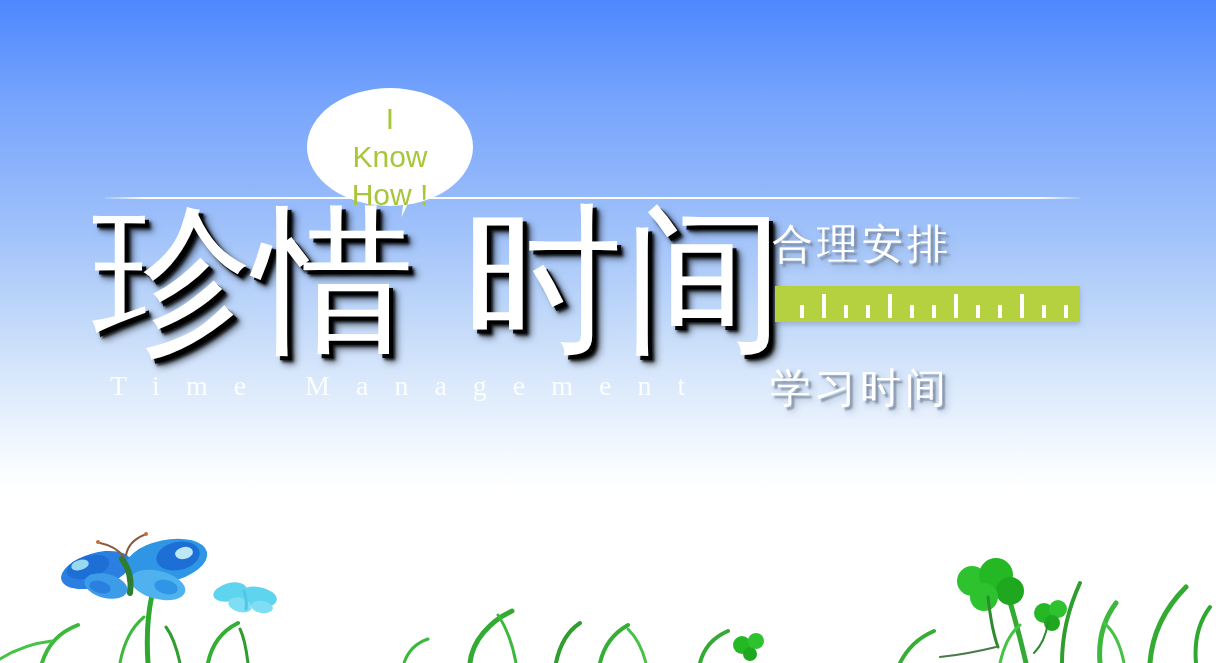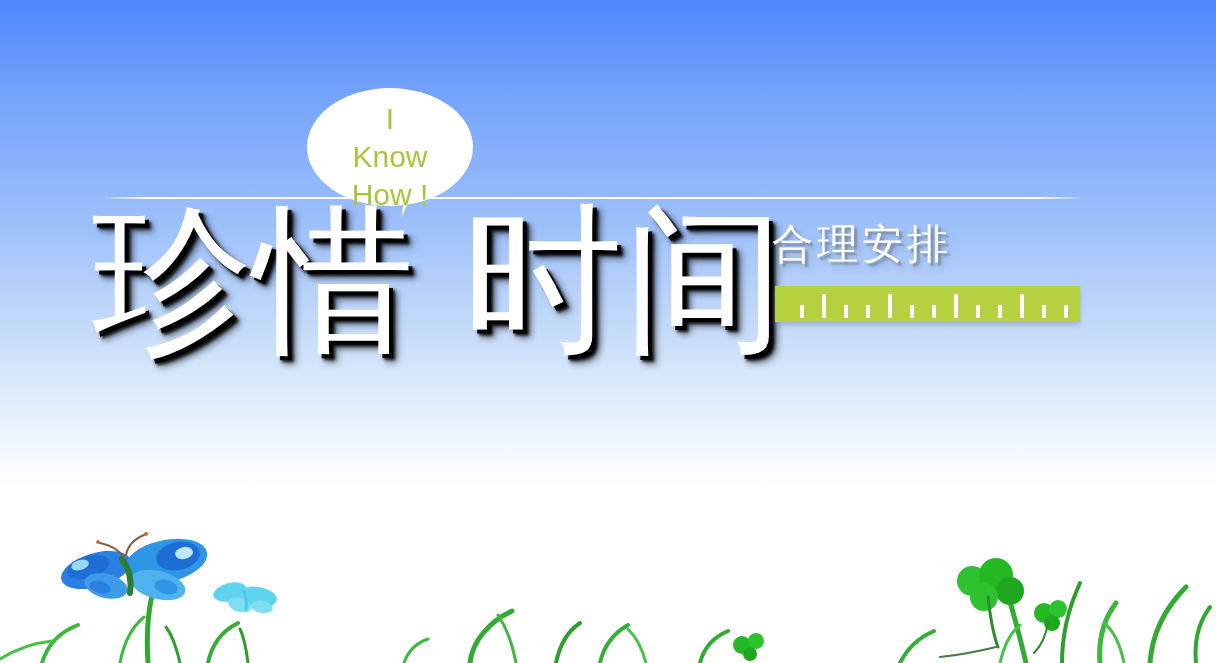--- a/index.html
+++ b/index.html
@@ -176,40 +176,42 @@
   <div class="bubble-wrap">
     <div class="bubble-body"></div>
     <div class="bubble-tail"></div>
     <div class="bubble-text">I
 Know
 How !</div>
   </div>
 
   <div class="main-title">珍惜 时间</div>
 
+  <div class="subtitle-en">Time Management</div>
 
   <div class="right-panel">
     <div class="cn-line top">合理安排</div>
 
     <div class="ruler" id="ruler" style="background: rgb(181, 209, 63);">
         <div class="tick minor" style="left: 25px; background: rgb(255, 255, 255);"></div>
         <div class="tick major" style="left: 47px; background: rgb(255, 255, 255);"></div>
         <div class="tick minor" style="left: 69px; background: rgb(255, 255, 255);"></div>
         <div class="tick minor" style="left: 91px; background: rgb(255, 255, 255);"></div>
         <div class="tick major" style="left: 113px; background: rgb(255, 255, 255);"></div>
         <div class="tick minor" style="left: 135px; background: rgb(255, 255, 255);"></div>
         <div class="tick minor" style="left: 157px; background: rgb(255, 255, 255);"></div>
         <div class="tick major" style="left: 179px; background: rgb(255, 255, 255);"></div>
         <div class="tick minor" style="left: 201px; background: rgb(255, 255, 255);"></div>
         <div class="tick minor" style="left: 223px; background: rgb(255, 255, 255);"></div>
         <div class="tick major" style="left: 245px; background: rgb(255, 255, 255);"></div>
         <div class="tick minor" style="left: 267px; background: rgb(255, 255, 255);"></div>
         <div class="tick minor" style="left: 289px; background: rgb(255, 255, 255);"></div>
       </div>
 
+    <div class="cn-line bottom">学习时间</div>
   </div>
 
   <svg class="decor" viewBox="0 0 1216 140">
 
     <g fill="none" stroke="#2fa82f" stroke-linecap="round">
       <path d="M148 140 C146 110 148 90 152 72" stroke-width="5"></path>
       <path d="M120 140 C124 118 132 104 144 94" stroke-width="3" stroke="#3cb83c"></path>
       <path d="M42 140 C48 120 62 108 78 102" stroke-width="4" stroke="#3cb83c"></path>
       <path d="M180 140 C176 122 172 112 166 104" stroke-width="3" stroke="#2f9e2f"></path>
       <path d="M208 140 C212 120 222 108 238 100" stroke-width="4" stroke="#35ae35"></path>

